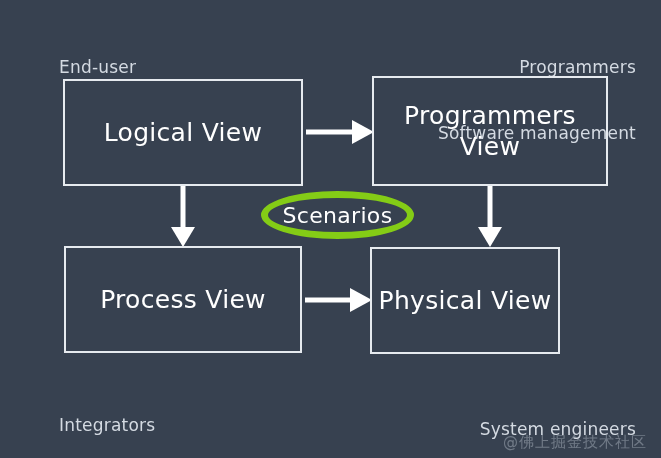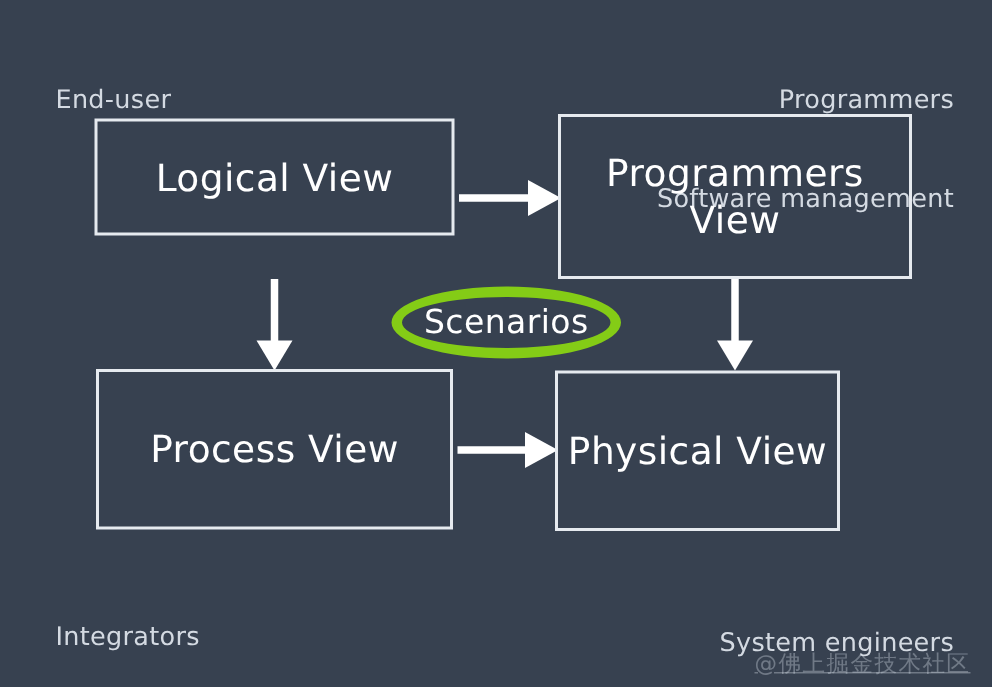--- a/index.html
+++ b/index.html
@@ -22,21 +22,21 @@
     font-family: "DejaVu Sans", sans-serif;
     font-size: 17px;
     line-height: 22px;
     letter-spacing: 0.2px;
     white-space: pre;
   }
   .annot-tl { left: 37px;  top: 12px;  text-align: left; }
   .annot-tr { right: 25px; top: 12px;  text-align: right; }
   .annot-bl { left: 37px;  top: 370px; text-align: left; }
   .annot-br { right: 25px; top: 374px; text-align: right; }
-  .annot .line { display: block; }
+  .annot .line { display: block; margin-left: 22px; }
 
   .vbox {
     position: absolute;
     border: 2px solid #e6eaef;
     box-sizing: border-box;
     display: flex;
     align-items: center;
     justify-content: center;
     background: transparent;
   }
@@ -44,21 +44,21 @@
     color: #ffffff;
     font-family: "DejaVu Sans", sans-serif;
     font-size: 25px;
     font-weight: 400;
     line-height: 31px;
     text-align: center;
     letter-spacing: 0.3px;
     white-space: pre-line;
   }
 
-  #box-logical     { left: 63px;  top: 79px;  width: 240px; height: 78px; }
+  #box-logical     { left: 63px;  top: 79px;  width: 240px; height: 107px; }
   #box-development { left: 372px; top: 76px;  width: 236px; height: 110px; }
   #box-process     { left: 64px;  top: 246px; width: 238px; height: 107px; }
   #box-physical    { left: 370px; top: 247px; width: 190px; height: 107px; }
 
   #arrows {
     position: absolute;
     left: 0; top: 0;
     width: 661px; height: 458px;
     pointer-events: none;
   }
@@ -87,21 +87,20 @@
 
   #watermark {
     position: absolute;
     right: 14px;
     bottom: 6px;
     color: rgba(224, 232, 240, 0.34);
     font-family: "DejaVu Sans", sans-serif;
     font-size: 15px;
     letter-spacing: 1px;
     white-space: nowrap;
-    text-decoration: underline;
   }
 </style>
 </head>
 <body>
 
 <div id="canvas">
 
   <div class="annot annot-tl">
     <span class="line">End-user</span>
   </div>

